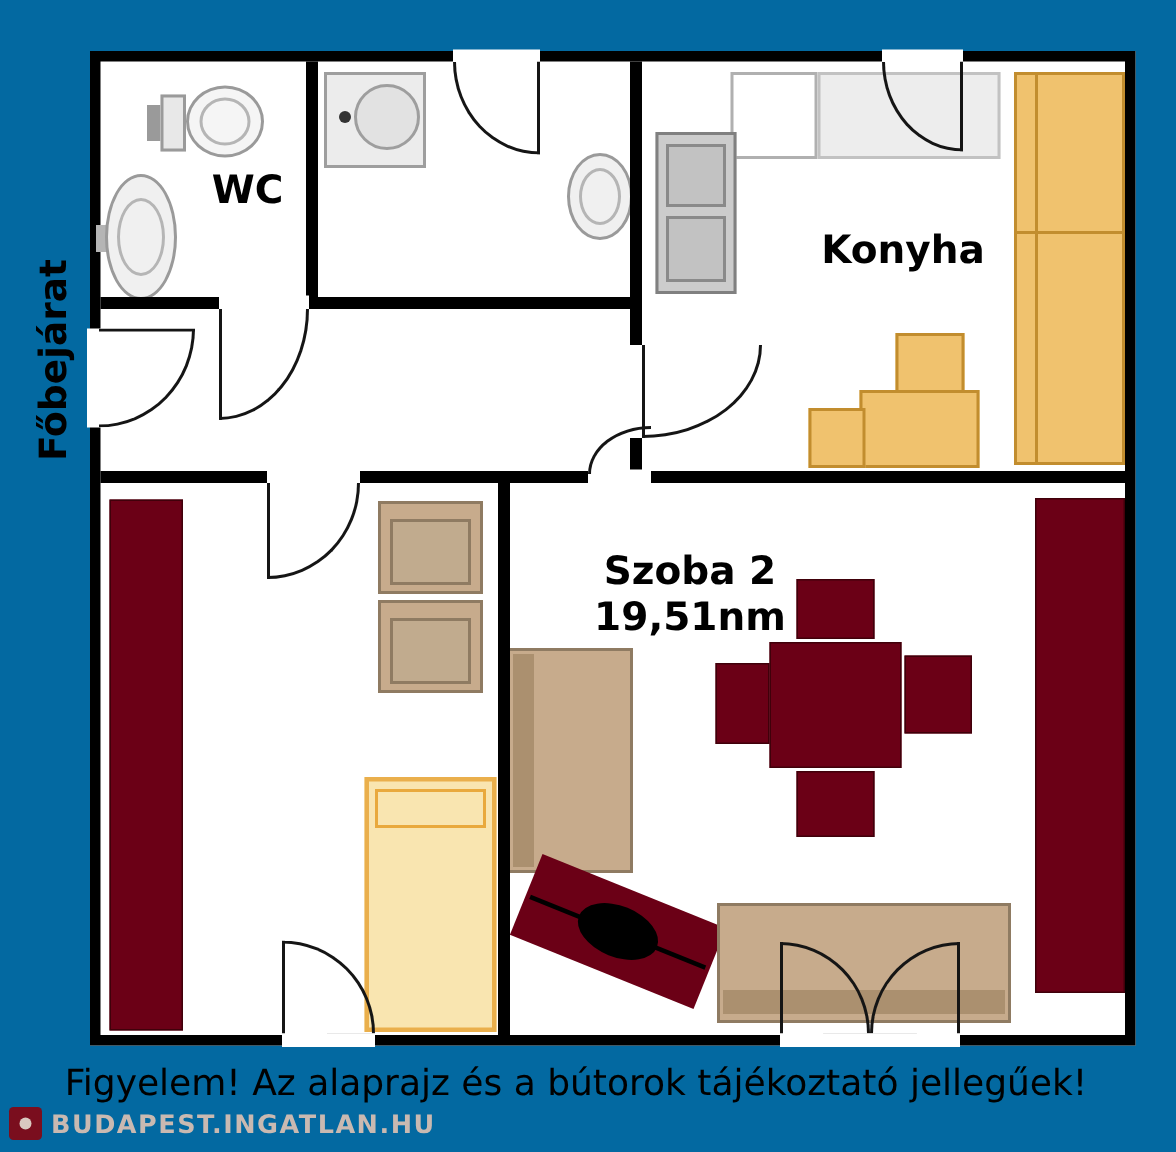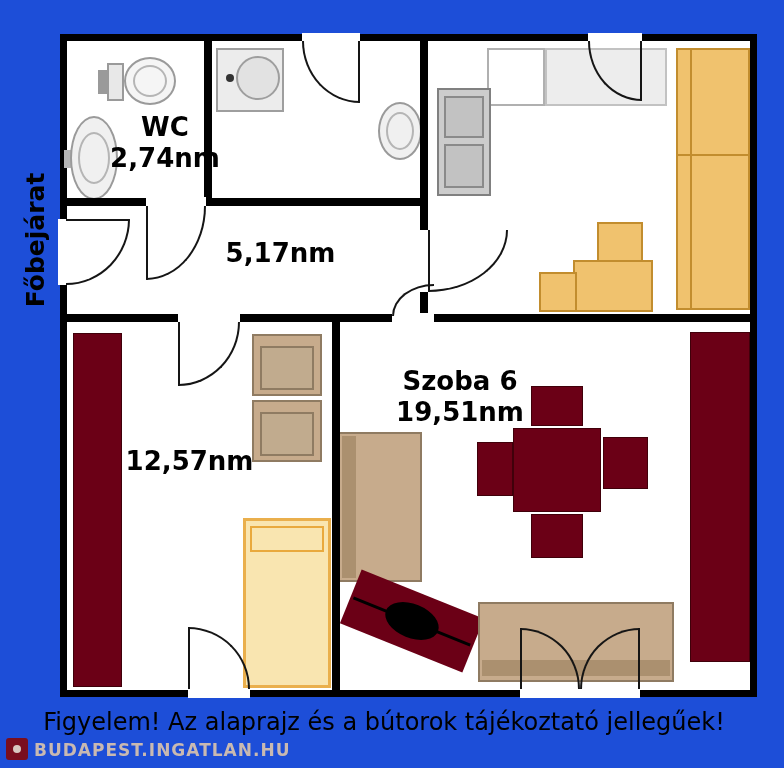--- a/index.html
+++ b/index.html
@@ -1,18 +1,18 @@
 <!DOCTYPE html>
 <html style="--wall: #000000; --maroon: #6b0016; --wood: #f0c26e; --wood-border: #c28d2e; --sofa: #c7ab8c; --sofa-border: #8f7b62; --bed-fill: #f9e3aa; --bed-border: #e9a93d; --watermark: #c9b9b1; --watermark-icon: #7a0e1e;"><head>
 <meta charset="utf-8">
 <style>
   * { margin:0; padding:0; box-sizing:border-box; }
   html,body { width:784px; height:768px; background:#fff; }
   body { font-family:"DejaVu Sans","Liberation Sans",sans-serif; }
-  .page { position:relative; width:784px; height:768px; background:#1d4ed8; overflow:hidden; }
+  .page { position:relative; width:784px; height:768px; background:#0369a1; overflow:hidden; }
 
   .plan { position:absolute; left:60px; top:34px; width:697px; height:663px;
           border:7px solid var(--wall,#000); background:#fff; }
 
   .wall { position:absolute; background:var(--wall,#000); z-index:4; }
   .gap  { position:absolute; background:#fff; z-index:5; }
 
   .fixture { position:absolute; z-index:3; }
   .furn    { position:absolute; z-index:3; }
 
@@ -145,32 +145,30 @@
 
   <div class="furn c-sofa" style="left:478px;top:602px;width:196px;height:80px;"></div>
   <div class="cushion" style="left:488px;top:608px;width:84px;height:50px;"></div>
   <div class="cushion" style="left:576px;top:608px;width:84px;height:50px;"></div>
   <div class="furn" style="left:482px;top:660px;width:188px;height:16px;background:#ab906f;"></div>
 
   <div class="furn c-maroon" style="left:690px;top:332px;width:60px;height:330px;"></div>
 
   <div class="room-label" style="left:95px;top:112px;width:140px;">
     <div>WC</div>
-    <div>2,74nm</div>
   </div>
   <div class="room-label" style="left:198px;top:238px;width:165px;">
-    <div>5,17nm</div>
   </div>
   <div class="room-label" style="left:522px;top:152px;width:160px;">
+    <div>Konyha</div>
   </div>
   <div class="room-label" style="left:112px;top:446px;width:155px;">
-    <div>12,57nm</div>
   </div>
   <div class="room-label" style="left:385px;top:366px;width:150px;">
-    <div>Szoba 6</div>
+    <div>Szoba 2</div>
     <div>19,51nm</div>
   </div>
 
   <div class="entrance-label">Főbejárat</div>
 
   <div class="caption">Figyelem! Az alaprajz és a bútorok tájékoztató jellegűek!</div>
   <div class="watermark-icon">
       <span></span>
     </div>
   <div class="watermark-text">BUDAPEST.INGATLAN.HU</div>

